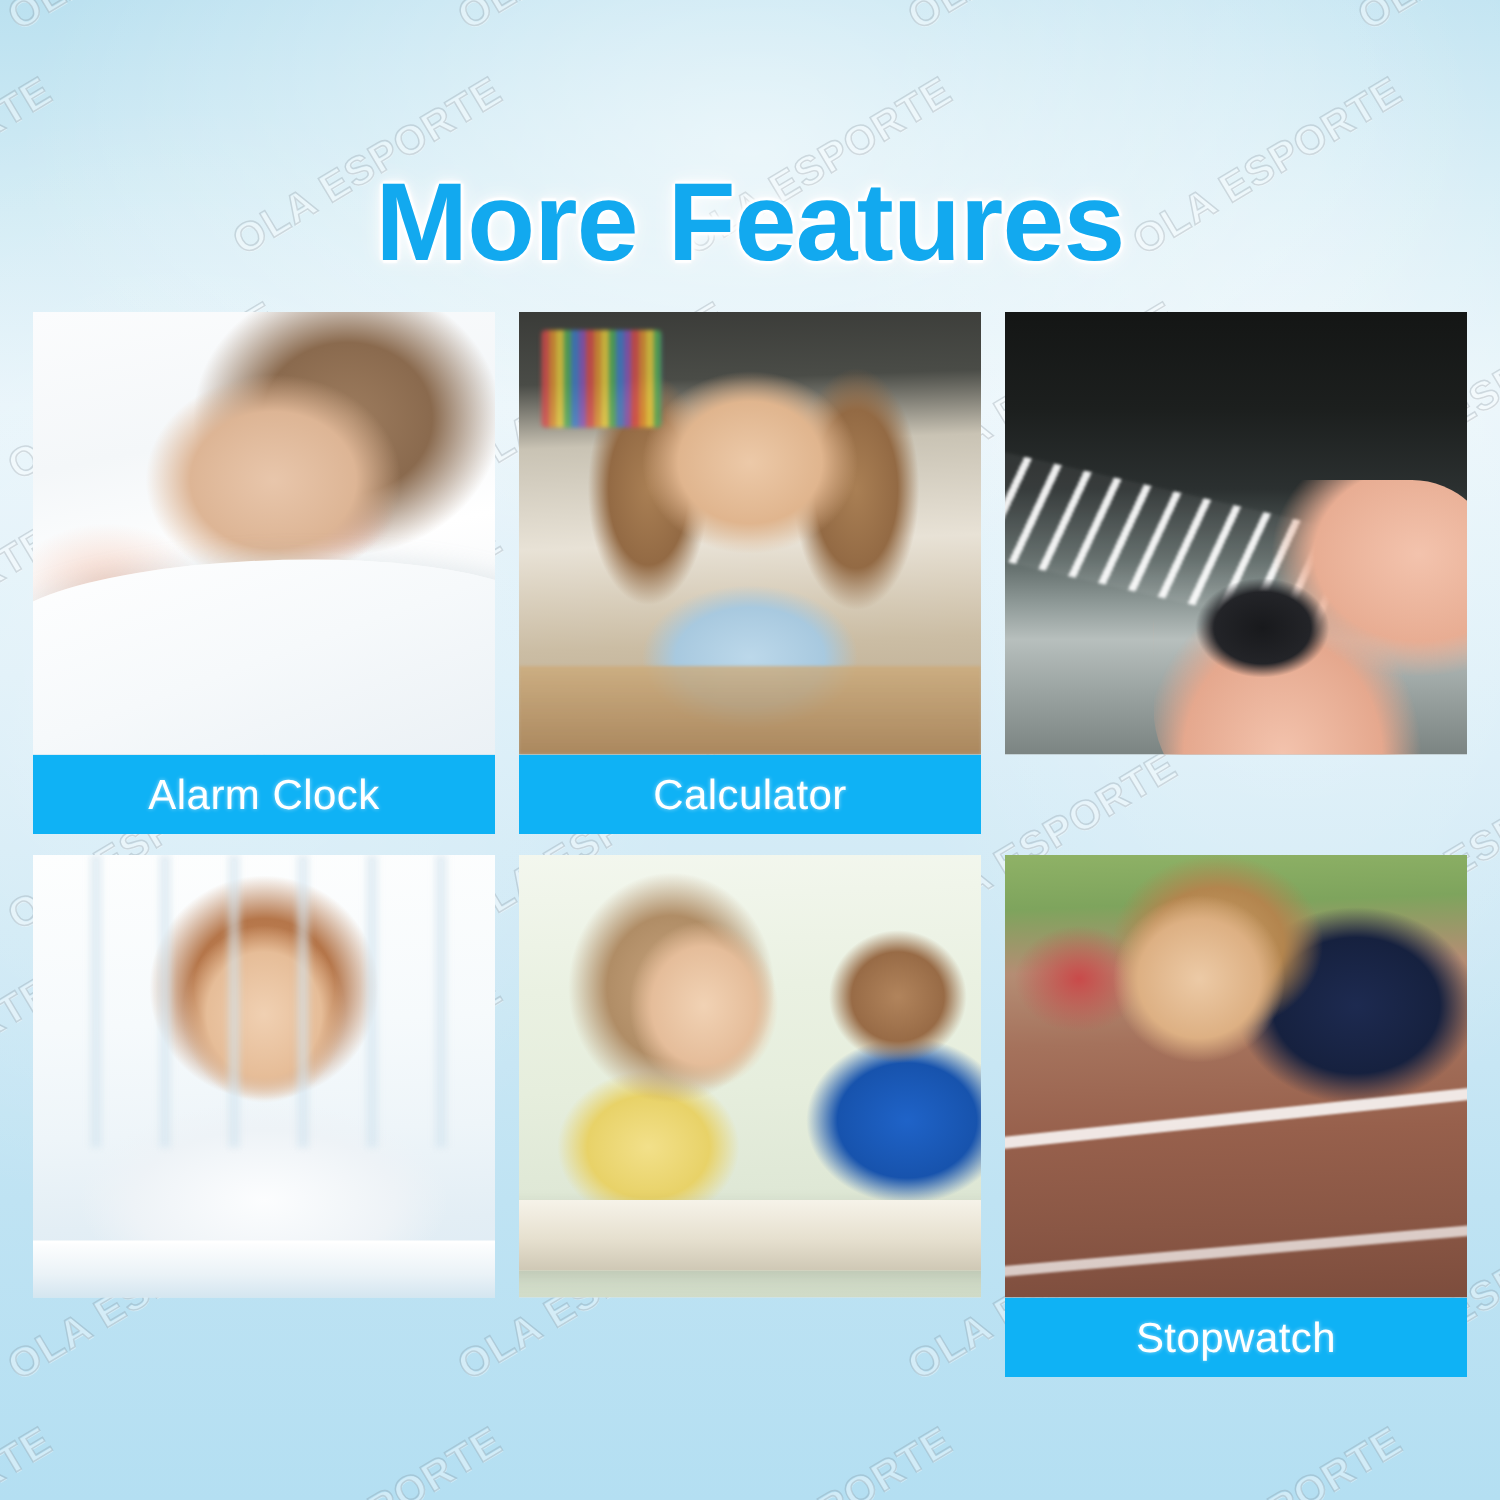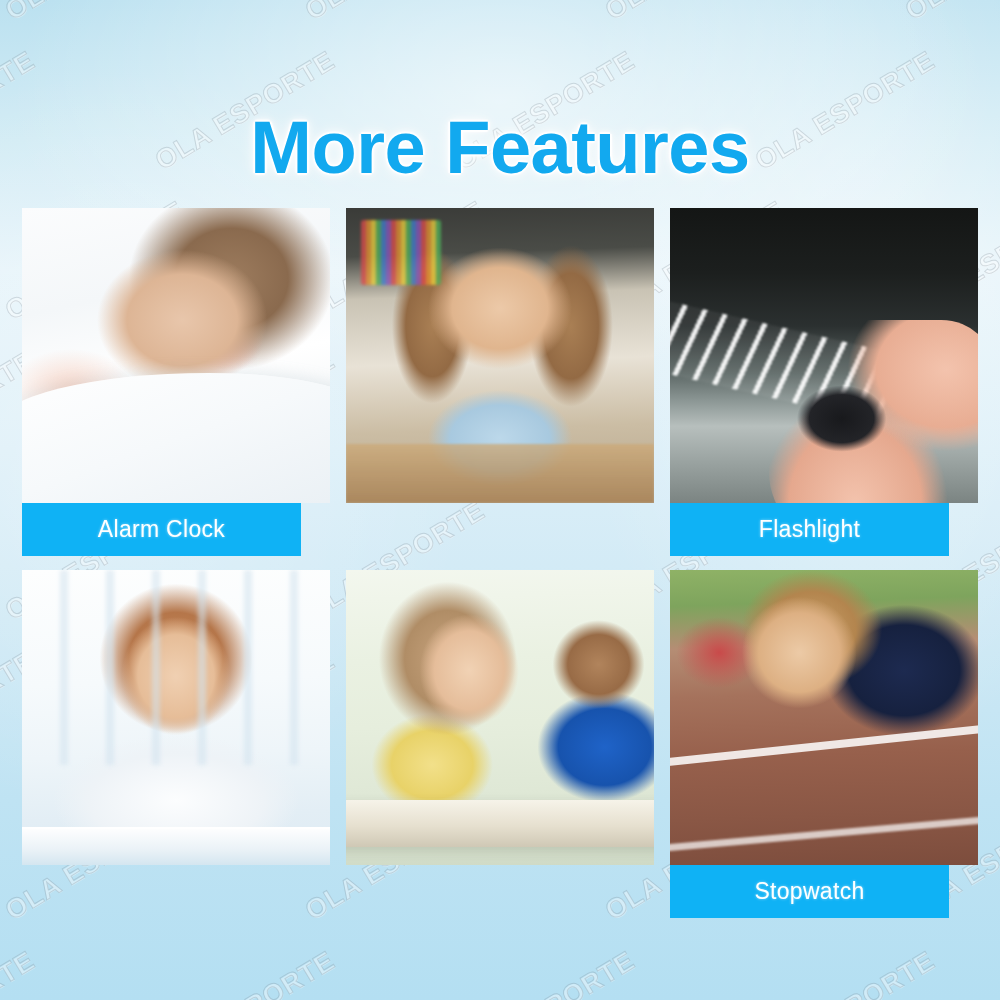--- a/index.html
+++ b/index.html
@@ -95,29 +95,29 @@
     width: 308px;
     height: 295px;
     overflow: hidden;
     background: #dfe9ee;
   }
   .photo-inner {
     position: absolute;
     inset: 0;
   }
   .caption {
-    width: 279px;
+    width: 308px;
     height: 53px;
     background: #0fb2f5;
     color: #ffffff;
     display: flex;
     align-items: center;
     justify-content: center;
     font-family: "Liberation Sans", sans-serif;
-    font-size: 23px;
+    font-size: 28px;
     font-weight: 400;
     letter-spacing: 0.3px;
     text-shadow: 0 0 3px rgba(255,255,255,0.55);
   }
 
   
 
   
   .scene-sleep {
     background:
@@ -336,28 +336,28 @@
           <div class="photo-inner scene-sleep"></div>
         </div>
         <div class="caption">
           <span>Alarm Clock</span>
         </div>
       </div>
       <div class="card">
         <div class="photo" title="Girl with pigtails in light blue polo counting on her fingers in a classroom">
           <div class="photo-inner scene-calc"></div>
         </div>
+        <div class="caption">
+          <span>Calculator</span>
+        </div>
       </div>
       <div class="card">
         <div class="photo" title="Hands operating a black smartwatch inside a dimly lit tunnel with overhead lights">
           <div class="photo-inner scene-flash"></div>
         </div>
-        <div class="caption">
-          <span>Flashlight</span>
-        </div>
       </div>
       <div class="card">
         <div class="photo" title="Smiling girl in a white striped shirt writing with a pen at a bright desk">
           <div class="photo-inner scene-record"></div>
         </div>
       </div>
       <div class="card">
         <div class="photo" title="Girl in a yellow top and boy in a blue polo writing quietly at classroom desks">
           <div class="photo-inner scene-silent"></div>
         </div>

